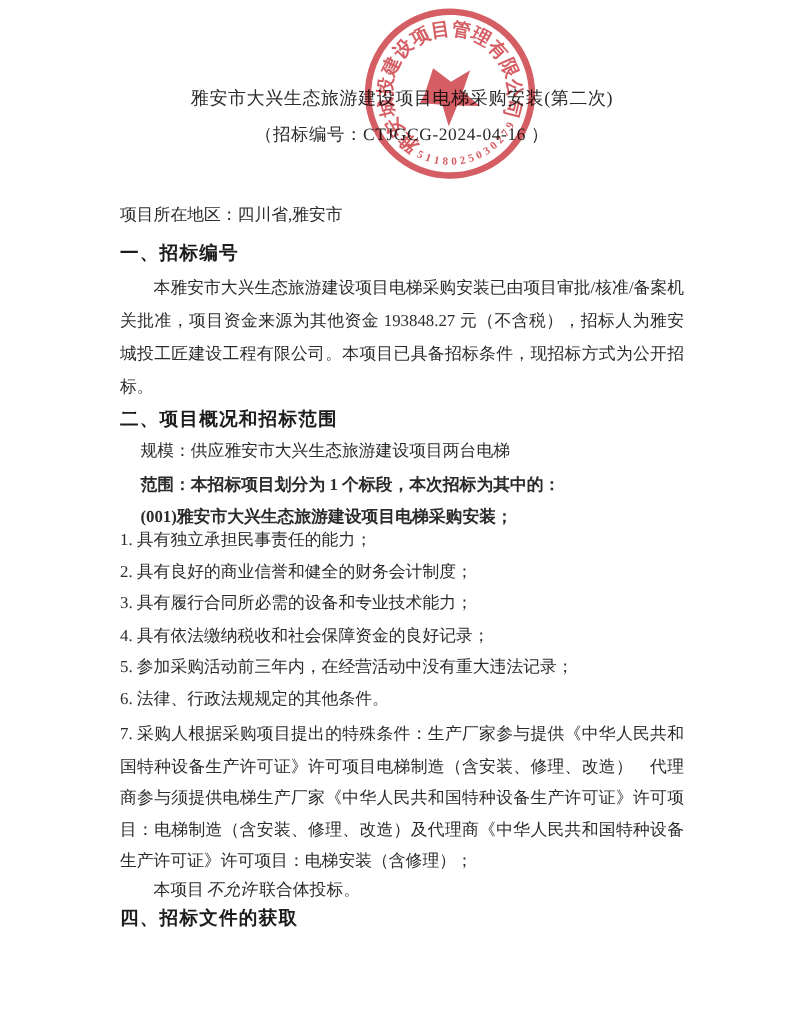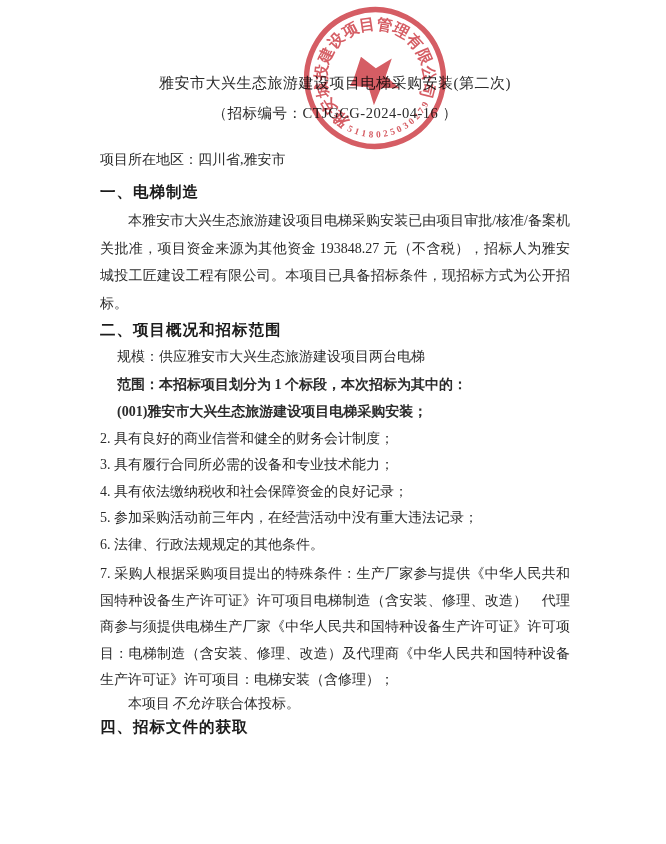--- a/index.html
+++ b/index.html
@@ -5,21 +5,21 @@
   * { margin:0; padding:0; box-sizing:border-box; }
   html,body { background:#ffffff; }
   .doc {
     position:relative; width:666px; height:844px; background:#fff; overflow:hidden;
     font-family:"Liberation Serif","DejaVu Serif",serif;
     color:#2b2b2b; font-size:14px;
   }
   .content { position:absolute; left:100px; top:0; width:470px; }
   .title1 { padding-top:72px; text-align:center; font-size:15px; letter-spacing:.5px; line-height:22px; }
   .title2 { margin-top:8px; text-align:center; font-size:14.5px; letter-spacing:.5px; line-height:22px; }
-  .location { margin-top:26px; line-height:19px; }
+  .location { margin-top:46px; line-height:19px; }
   h2.sec { font-size:15.5px; font-weight:bold; color:#1c1c1c; line-height:22px; letter-spacing:1px; }
   .h-s1 { margin-top:12px; }
   .h-s2 { margin-top:2px; }
   .h-s3 { margin-top:4px; }
   .h-s4 { margin-top:3px; }
   .para { line-height:27.5px; text-align:justify; text-indent:2em; }
   .p-s1 { margin-top:4px; }
   .intro { margin-top:2px; line-height:27px; text-align:justify; text-indent:2em; }
   .ln { line-height:19px; padding-left:17px; }
   .ln-a { margin-top:6px; }
@@ -38,28 +38,29 @@
 </head>
 <body>
 
 <div class="doc">
 
   <div class="content">
     <div class="title1">雅安市大兴生态旅游建设项目电梯采购安装(第二次)</div>
     <div class="title2">（招标编号：CTJGCG-2024-04-16 ）</div>
     <div class="location">项目所在地区：四川省,雅安市</div>
 
-    <h2 class="sec h-s1">一、电梯制造</h2>
+    <h2 class="sec h-s1">一、招标编号</h2>
     <p class="para p-s1">本雅安市大兴生态旅游建设项目电梯采购安装已由项目审批/核准/备案机关批准，项目资金来源为其他资金 193848.27 元（不含税），招标人为雅安城投工匠建设工程有限公司。本项目已具备招标条件，现招标方式为公开招标。</p>
 
     <h2 class="sec h-s2">二、项目概况和招标范围</h2>
     <p class="ln ln-a">规模：供应雅安市大兴生态旅游建设项目两台电梯</p>
     <p class="ln ln-b">范围：本招标项目划分为 1 个标段，本次招标为其中的：</p>
     <p class="ln ln-b">(001)雅安市大兴生态旅游建设项目电梯采购安装；</p>
 
+    <p class="item item-first">1. 具有独立承担民事责任的能力；</p>
     <p class="item">2. 具有良好的商业信誉和健全的财务会计制度；</p>
     <p class="item">3. 具有履行合同所必需的设备和专业技术能力；</p>
     <p class="item">4. 具有依法缴纳税收和社会保障资金的良好记录；</p>
     <p class="item">5. 参加采购活动前三年内，在经营活动中没有重大违法记录；</p>
     <p class="item">6. 法律、行政法规规定的其他条件。</p>
     <p class="item item-long">7. 采购人根据采购项目提出的特殊条件：生产厂家参与提供《中华人民共和国特种设备生产许可证》许可项目电梯制造（含安装、修理、改造）　代理商参与须提供电梯生产厂家《中华人民共和国特种设备生产许可证》许可项目：电梯制造（含安装、修理、改造）及代理商《中华人民共和国特种设备生产许可证》许可项目：电梯安装（含修理）；</p>
     <p class="consortium"><span>本项目</span><span class="em-i">不允许</span><span>联合体投标。</span></p>
 
     <h2 class="sec h-s4">四、招标文件的获取</h2>
 

